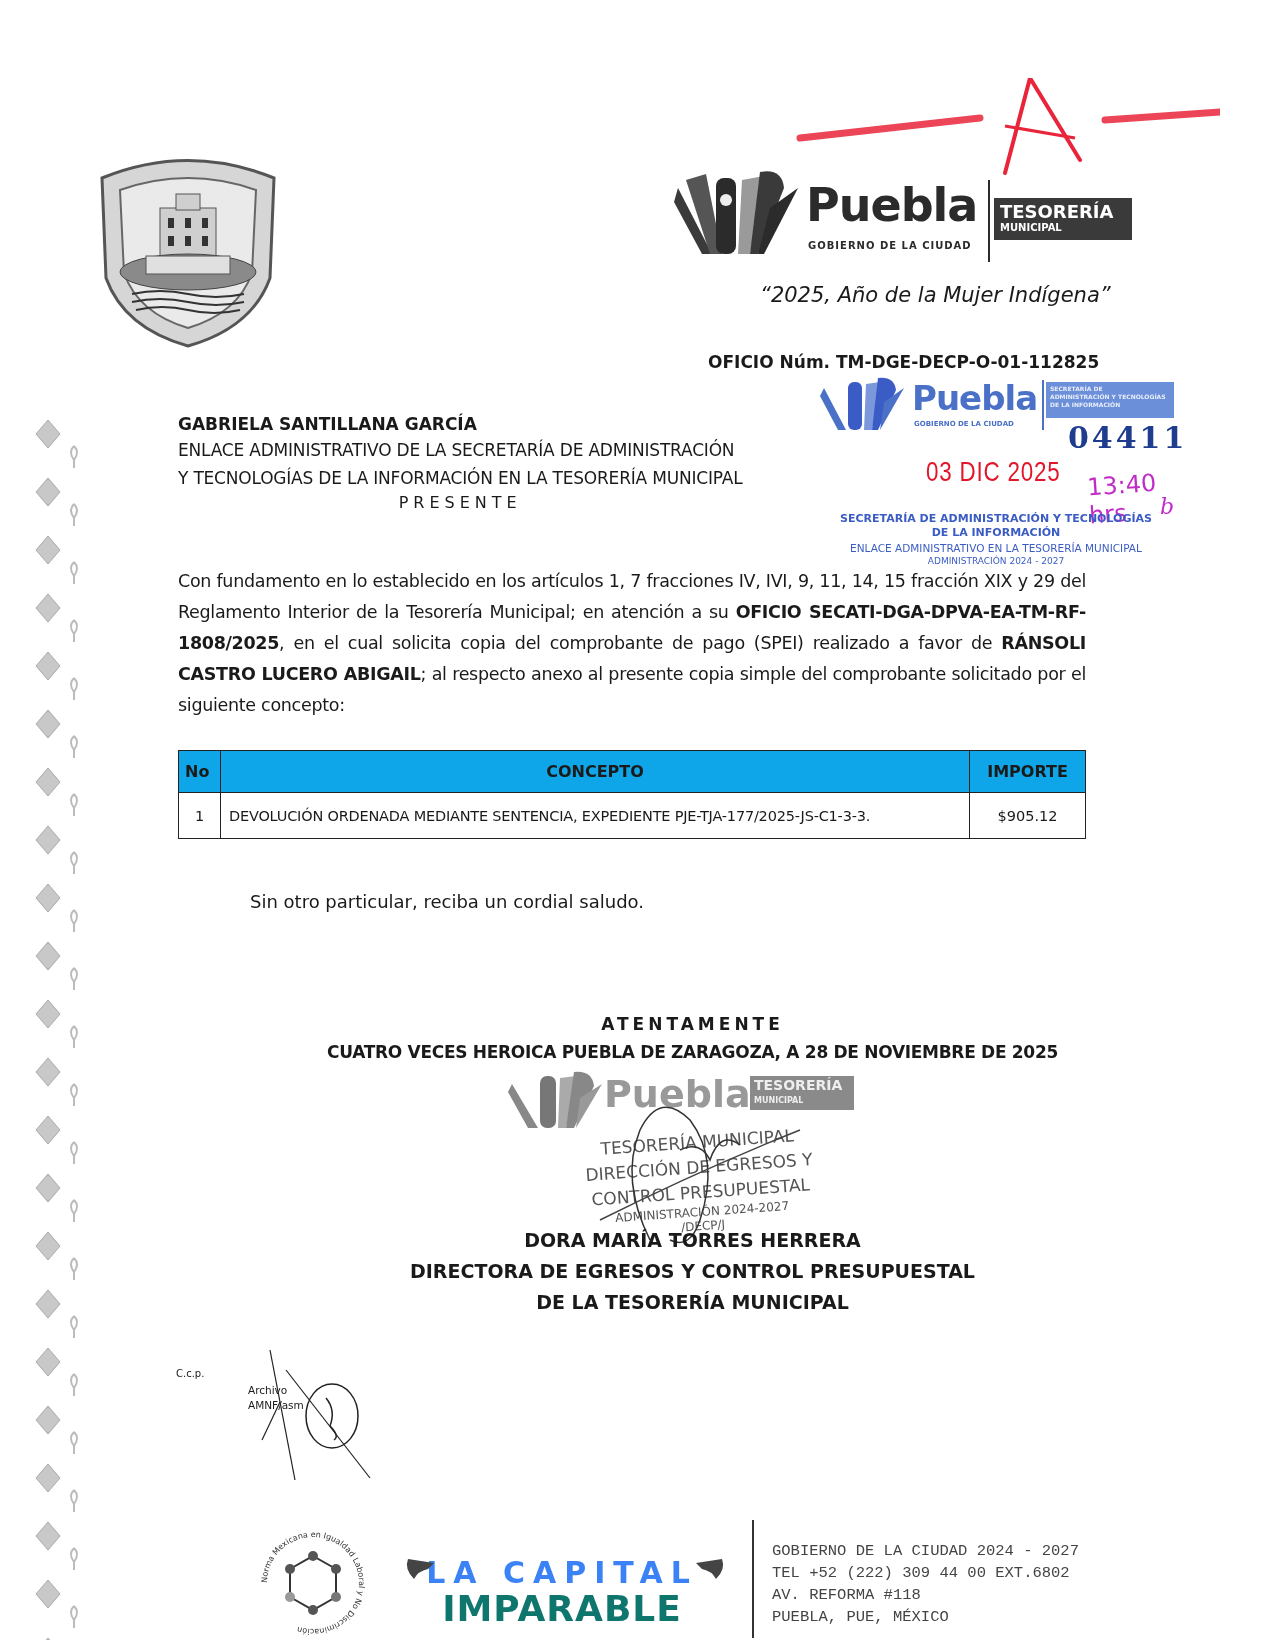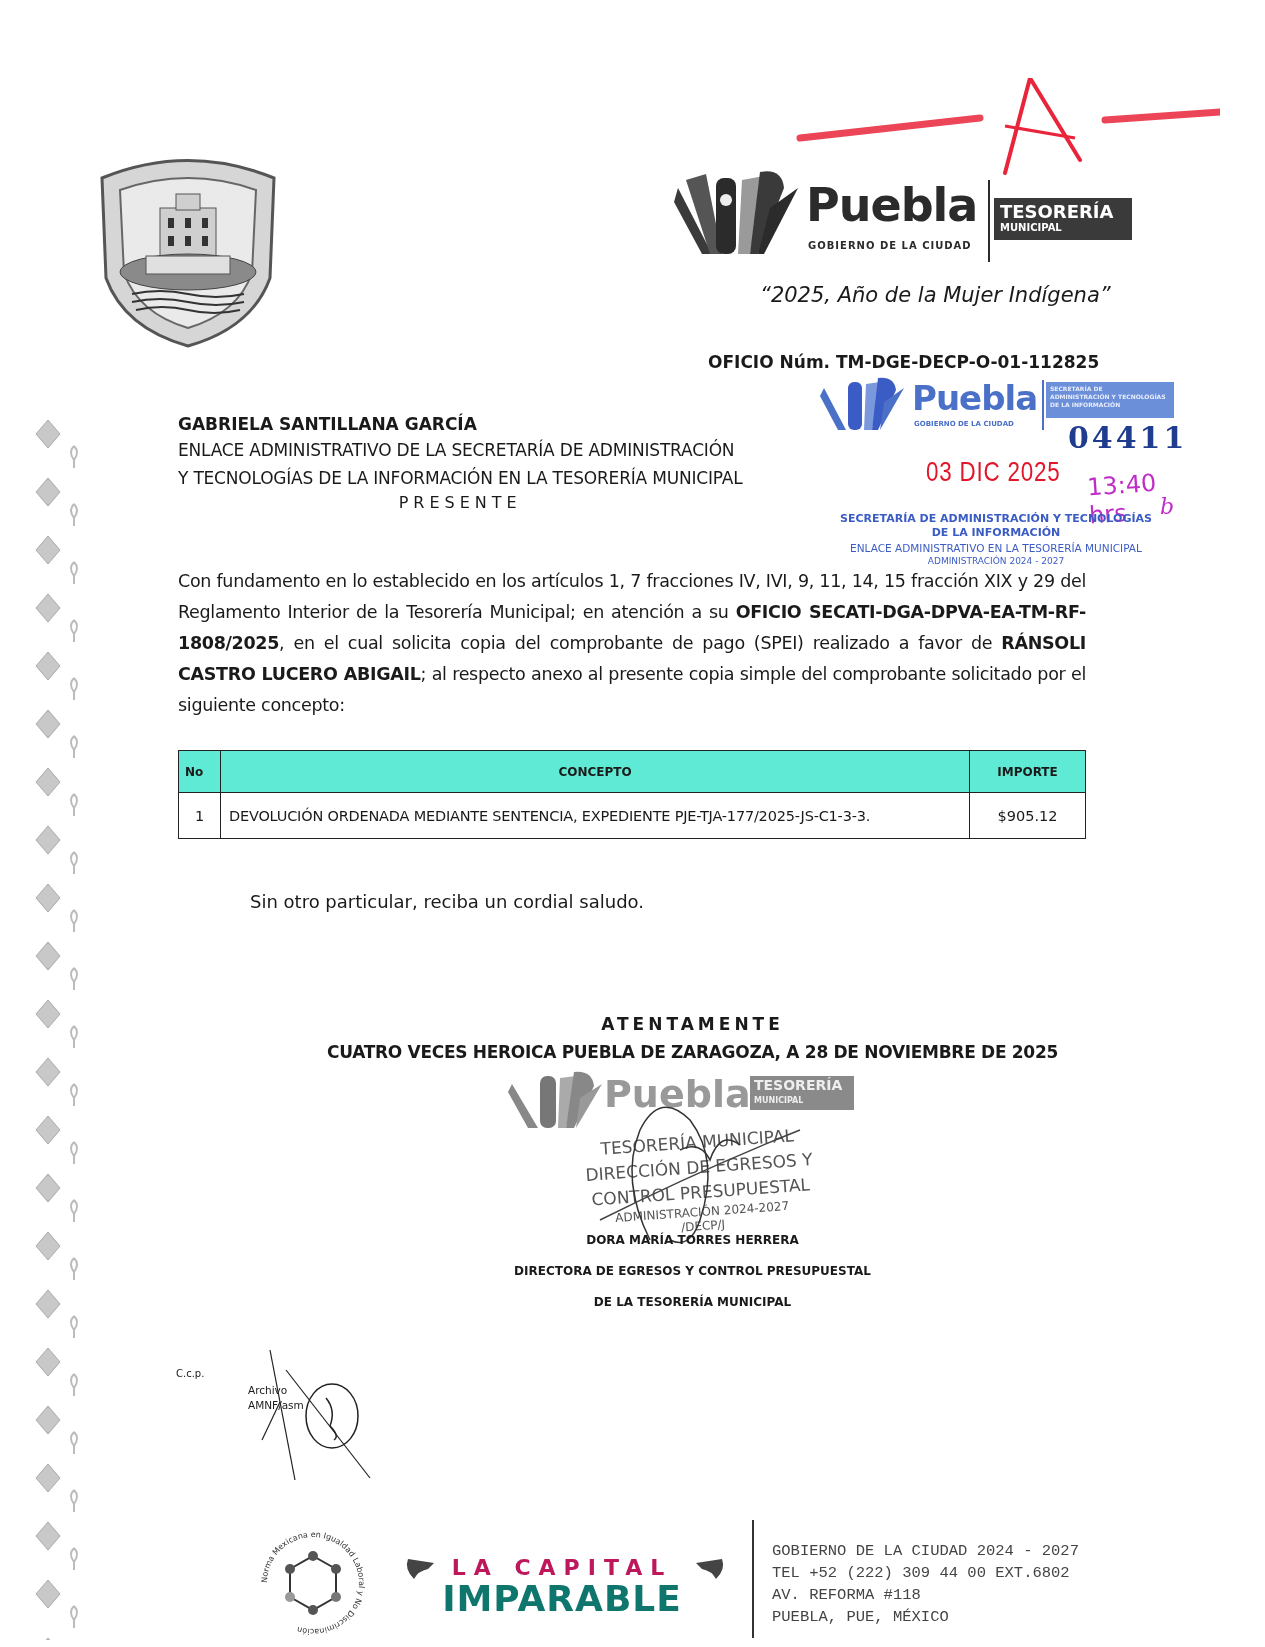--- a/index.html
+++ b/index.html
@@ -53,21 +53,21 @@
   .recipient .line { font-family: "DejaVu Sans", sans-serif; font-size: 17px; line-height: 28px; letter-spacing: -0.2px; }
   .recipient .presente { font-family: "DejaVu Sans", sans-serif; font-size: 16px; line-height: 22px; letter-spacing: 5px; text-align: center; }
 
   
   .body-par { left: 178px; top: 566px; width: 908px; font-family: "DejaVu Sans", sans-serif; font-size: 17.5px; line-height: 31px; text-align: justify; letter-spacing: -0.3px; }
   .body-par b { font-weight: bold; }
 
   
   .concept-table { left: 178px; top: 750px; width: 908px; border-collapse: collapse; font-family: "DejaVu Sans", sans-serif; }
   .concept-table th, .concept-table td { border: 1.5px solid #222; }
-  .concept-table th { background: #5eead4; font-weight: bold; font-size: 12px; height: 42px; }
+  .concept-table th { background: #0ea5e9; font-weight: bold; font-size: 16px; height: 42px; }
   .concept-table td { font-size: 14.5px; height: 46px; }
   .concept-table .c-no { width: 42px; text-align: center; }
   .concept-table .c-concept { text-align: center; }
   .concept-table td.c-concept { text-align: left; padding-left: 8px; letter-spacing: -0.2px; }
   .concept-table .c-imp { width: 116px; text-align: center; }
   .concept-table th.c-no { text-align: left; padding-left: 6px; }
 
   .closing { left: 250px; top: 891px; font-family: "DejaVu Sans", sans-serif; font-size: 18px; }
 
   .atentamente { left: 0; top: 1014px; width: 1265px; text-align: center; padding-left: 120px; font-family: "DejaVu Sans", sans-serif; font-weight: bold; font-size: 17px; letter-spacing: 4px; }
@@ -75,30 +75,30 @@
 
   
   .stamp-gray { left: 500px; top: 1070px; width: 380px; height: 190px; color: #666; }
   .sg-emblem { left: 8px; top: 0; width: 96px; height: 60px; }
   .sg-word { left: 104px; top: 2px; font-family: "DejaVu Sans", sans-serif; font-weight: bold; font-size: 38px; color: #999; }
   .sg-box { left: 250px; top: 6px; width: 104px; height: 34px; background: #8a8a8a; color: #eee; padding: 2px 4px; font-family: "DejaVu Sans", sans-serif; font-weight: bold; font-size: 14px; line-height: 15px; }
   .sg-box .sm { font-size: 8px; }
   .sg-lines { left: 70px; top: 60px; width: 260px; font-family: "DejaVu Sans", sans-serif; font-size: 17px; line-height: 25px; color: #555; text-align: center; transform: rotate(-4deg); }
   .signature { left: 80px; top: 20px; width: 260px; height: 170px; }
 
-  .signer { left: 0; top: 1225px; width: 1265px; text-align: center; padding-left: 120px; font-family: "DejaVu Sans", sans-serif; font-weight: bold; font-size: 12px; line-height: 31px; }
+  .signer { left: 0; top: 1225px; width: 1265px; text-align: center; padding-left: 120px; font-family: "DejaVu Sans", sans-serif; font-weight: bold; font-size: 19px; line-height: 31px; }
 
   .ccp { left: 176px; top: 1368px; font-family: "DejaVu Sans", sans-serif; font-size: 10px; }
   .ccp-list { left: 248px; top: 1383px; font-family: "DejaVu Sans", sans-serif; font-size: 10.5px; line-height: 15px; }
   .initials-mark { left: 240px; top: 1340px; width: 160px; height: 140px; }
 
   
   .nm-seal { left: 258px; top: 1528px; width: 110px; height: 110px; }
   .capital { left: 412px; top: 1555px; width: 300px; text-align: center; }
-  .capital .l1 { font-family: "DejaVu Sans", sans-serif; font-weight: bold; font-size: 22px; letter-spacing: 8px; color: #be185d; }
+  .capital .l1 { font-family: "DejaVu Sans", sans-serif; font-weight: bold; font-size: 30px; letter-spacing: 8px; color: #3b82f6; }
   .capital .l2 { font-family: "DejaVu Sans", sans-serif; font-weight: bold; font-size: 36px; letter-spacing: 1px; color: #0f766e; line-height: 38px; }
   .wing { position: absolute; top: 4px; width: 30px; height: 22px; }
   .footer-divider { left: 752px; top: 1520px; width: 2px; height: 118px; background: #333; }
   .footer-addr { left: 772px; top: 1540px; font-family: "Liberation Mono", "DejaVu Sans Mono", monospace; font-size: 15.5px; line-height: 22px; color: #444; }
 </style>
 </head>
 <body>
 
 <div class="abs left-border">
   <svg viewBox="0 0 60 1220" preserveAspectRatio="none" id="border-svg">

